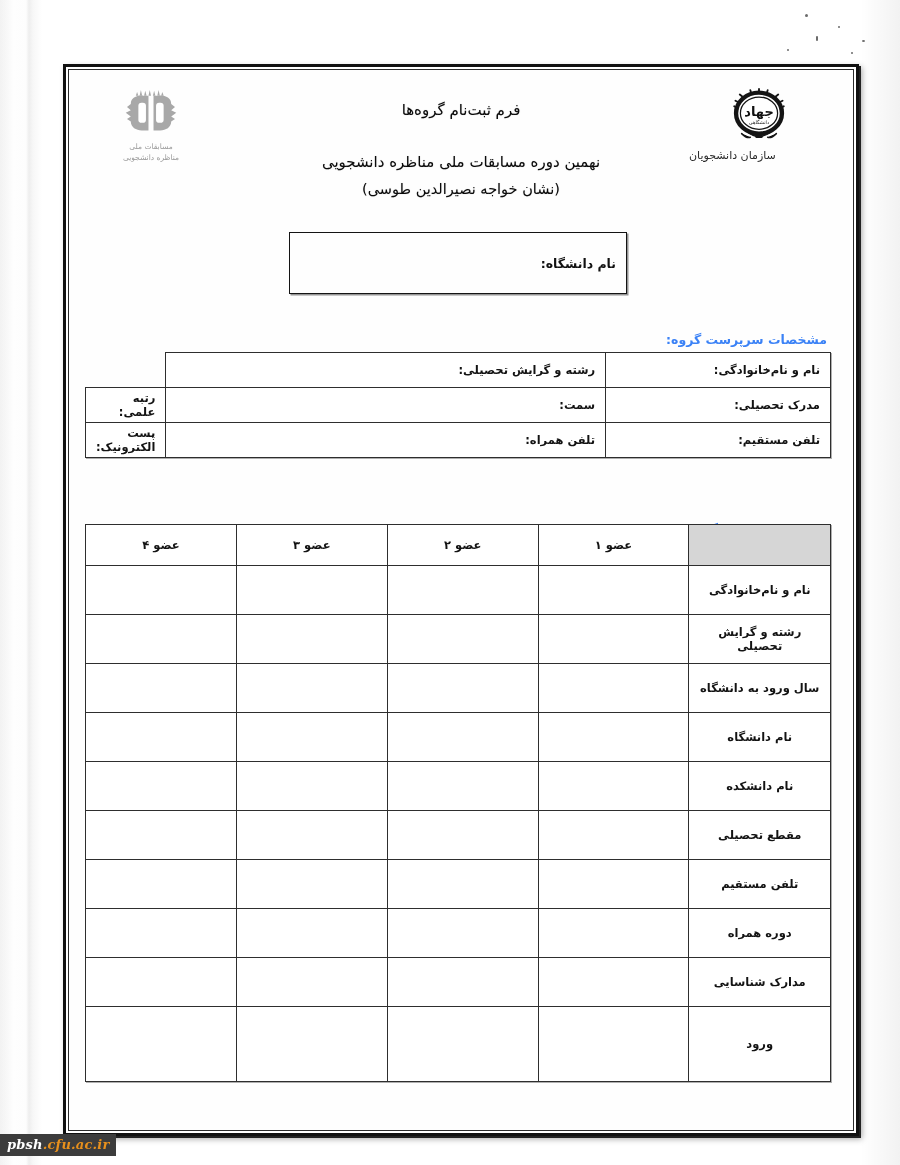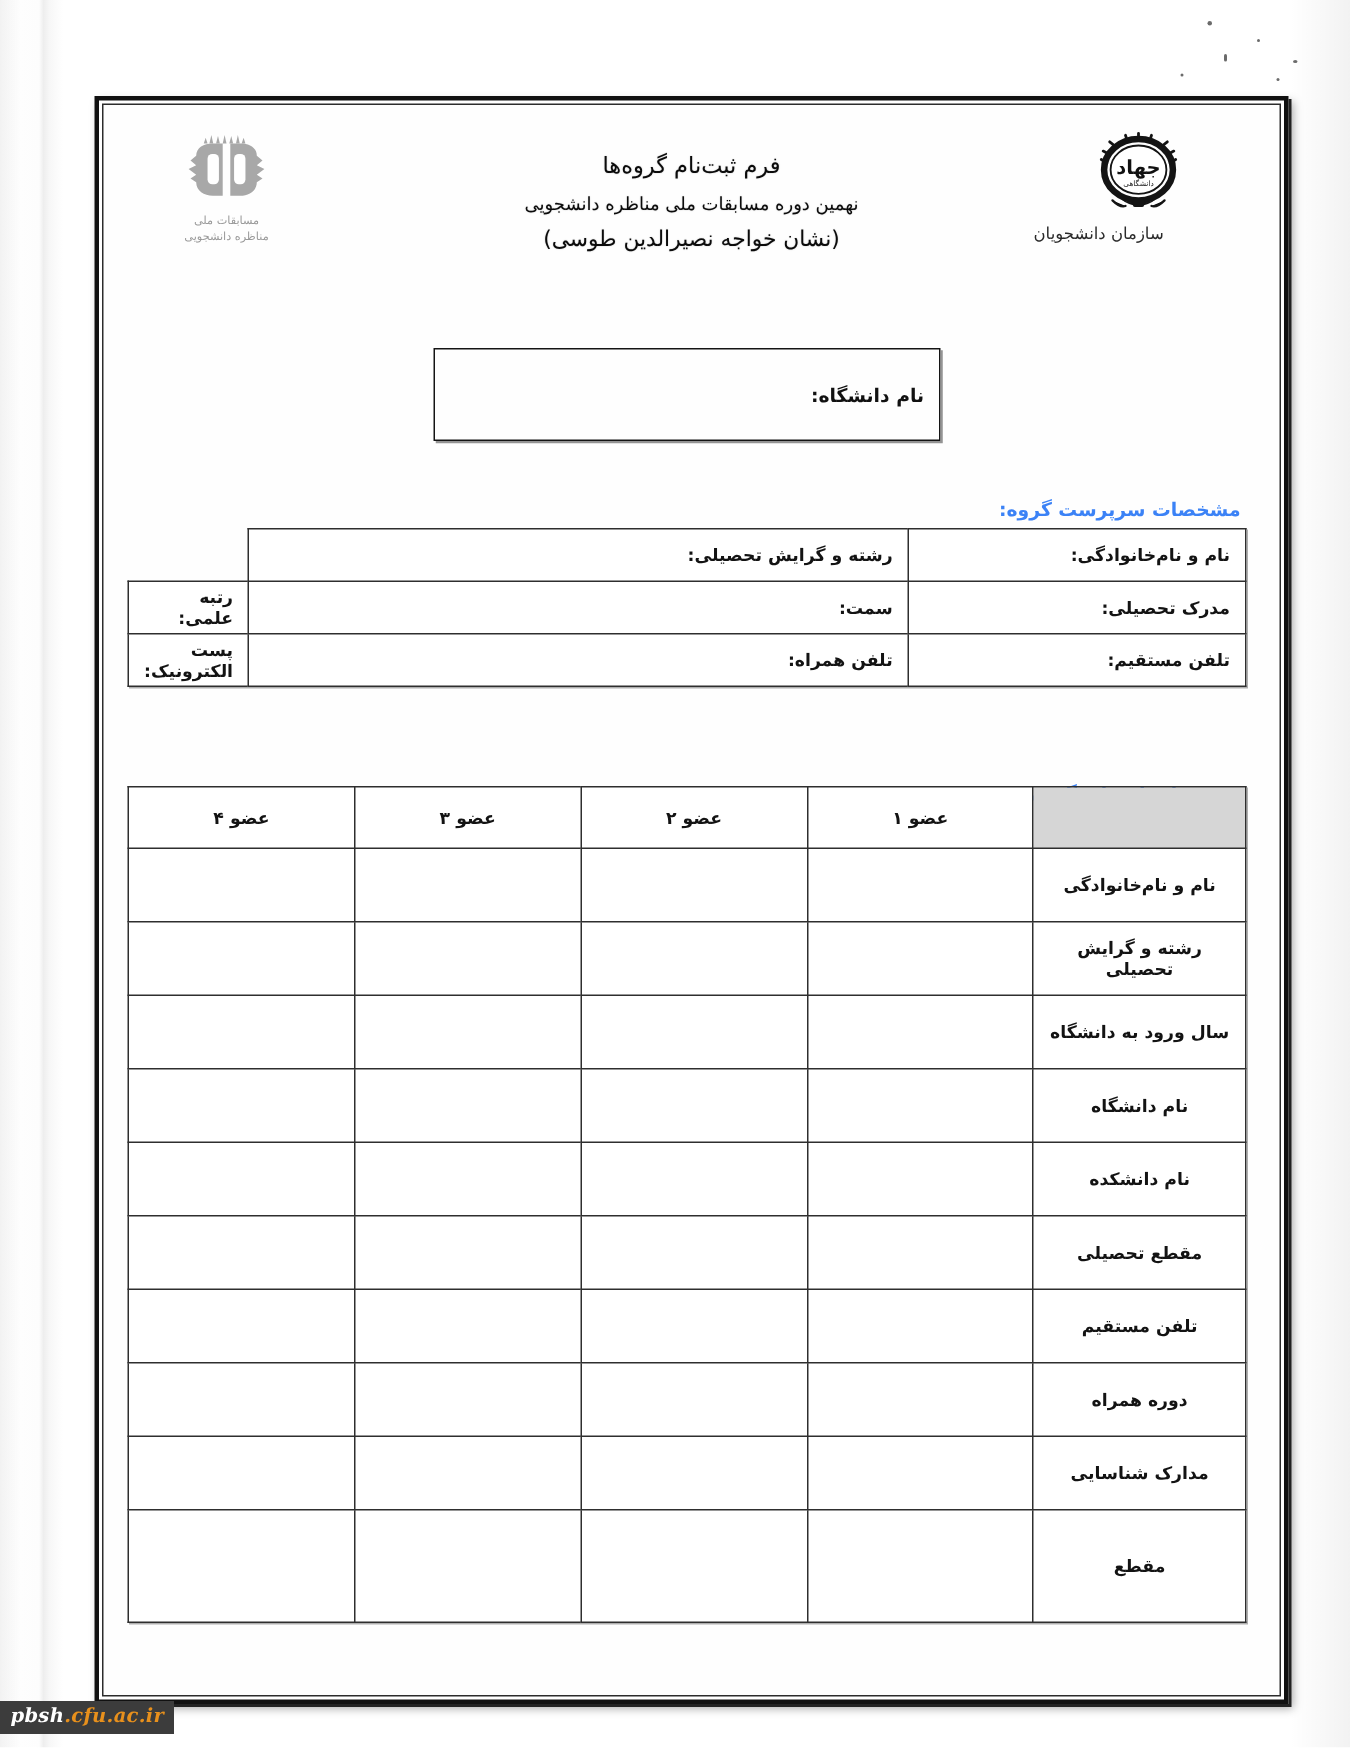--- a/index.html
+++ b/index.html
@@ -82,21 +82,21 @@
   .title-block{
     position:absolute;left:0;right:0;top:26px;text-align:center;
     pointer-events:none;
   }
   .title-line{
     font-weight:normal;color:#0b0b0b;
     line-height:1.9;
     text-shadow:0 0 1px rgba(0,0,0,.25);
   }
   .title-1{font-size:15px;}
-  .title-2{font-size:12px;}
+  .title-2{font-size:15px;margin-top:23px;}
   .title-3{font-size:14.5px;}
 
   
   .groupbox{
     position:absolute;right:226px;top:162px;
     width:336px;height:60px;
     border:1.6px solid #141414;
     display:flex;
     box-shadow:1.5px 1.5px 0 rgba(60,60,60,.55);
   }
@@ -339,21 +339,21 @@
             <td></td>
           </tr>
           <tr>
             <td class="rowlabel">مدارک شناسایی</td>
             <td></td>
             <td></td>
             <td></td>
             <td></td>
           </tr>
           <tr class="sign-row">
-            <td class="rowlabel">مقطع</td>
+            <td class="rowlabel">ورود</td>
             <td></td>
             <td></td>
             <td></td>
             <td></td>
           </tr>
         </tbody>
       </table>
 
     </div>
   </div>

